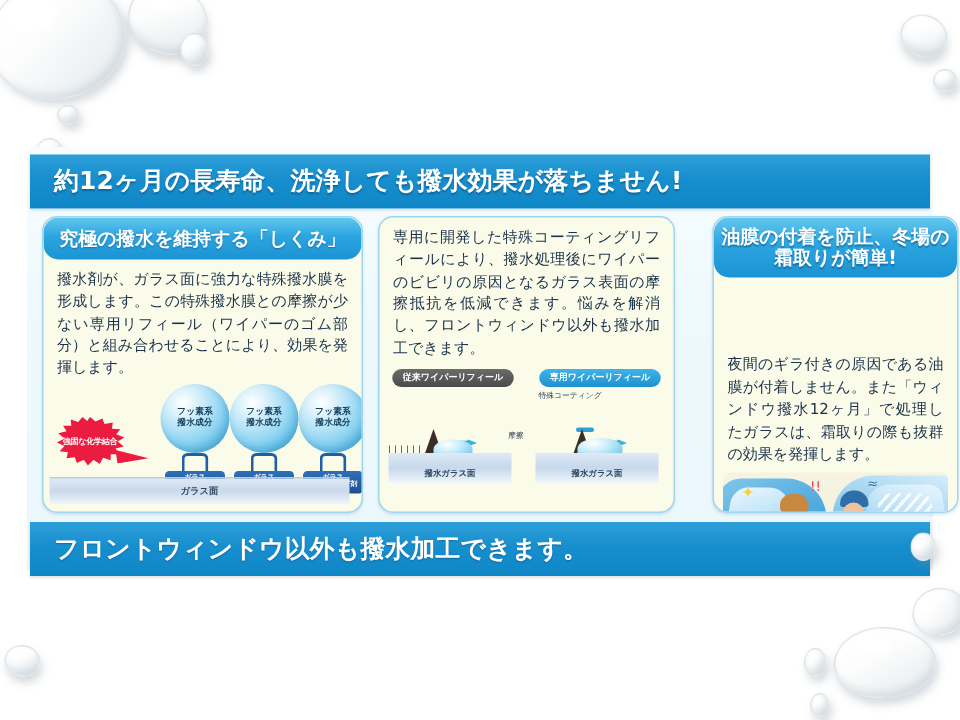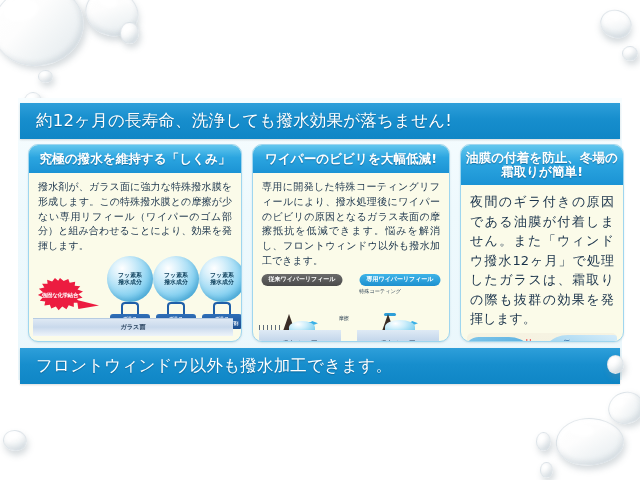--- a/index.html
+++ b/index.html
@@ -43,56 +43,57 @@
   }
 
   
   .banner{
     position:absolute;left:20px;width:600px;height:36px;
     background:linear-gradient(180deg,#2e9fda 0%,#178ecd 45%,#0f86c6 100%);
     display:flex;align-items:center;
     box-shadow:0 1px 2px rgba(0,0,0,.14);
   }
   .banner span{
-    color:#ffffff;font-size:16.5px;font-weight:normal;letter-spacing:.2px;
+    color:#ffffff;font-size:16.5px;font-weight:bold;letter-spacing:.2px;
     padding-left:16px;white-space:nowrap;
     text-shadow:0 1px 1px rgba(0,40,70,.35);
   }
   #banner-top{top:103px;}
   #banner-bottom{top:348px;}
 
   
   .panel{
     position:absolute;top:144px;
     background:#fbfbe9;
     border:1.6px solid #9fd6ef;
     border-radius:10px;
     overflow:hidden;
     box-shadow:0 1px 2px rgba(90,130,150,.18);
   }
   #panel-1{left:28px;width:212px;height:196px;}
   #panel-2{left:252px;width:196px;height:196px;}
-  #panel-3{left:460px;width:162px;height:196px;}
+  #panel-3{left:475px;width:162px;height:196px;}
 
   .p-head{
     background:linear-gradient(180deg,#63c7ee 0%,#2ba5e0 45%,#1b93d4 100%);
     color:#fff;font-weight:bold;text-align:center;
     display:flex;align-items:center;justify-content:center;
     text-shadow:0 1px 1px rgba(0,45,80,.4);
     line-height:1.15;
+    border-radius:10px;
   }
   #panel-1 .p-head,#panel-2 .p-head{height:28px;font-size:12.6px;}
   #panel-3 .p-head{height:40px;font-size:12.6px;padding:0 4px;}
 
   .p-body{
     padding:7px 9px 0 9px;
     font-size:10px;line-height:1.48;color:#19324a;
     text-align:justify;
   }
-  #panel-3 .p-body{font-size:13px;line-height:1.5;}
+  #panel-3 .p-body{font-size:10px;line-height:1.5;margin-top:44px;}
 
   
   #fig1{position:relative;height:86px;margin-top:2px;}
   .starburst{
     position:absolute;left:8px;top:22px;width:46px;height:34px;
     background:#ec1c40;
     clip-path:polygon(50% 0%,58% 9%,68% 3%,71% 14%,83% 11%,82% 23%,94% 24%,88% 34%,100% 40%,90% 48%,99% 58%,87% 62%,92% 73%,80% 73%,80% 85%,69% 80%,64% 92%,55% 84%,47% 95%,41% 84%,31% 90%,28% 79%,16% 81%,18% 69%,6% 67%,13% 57%,2% 50%,13% 42%,4% 32%,16% 28%,11% 17%,23% 17%,22% 5%,33% 10%,39% 0%,46% 8%);
     display:flex;align-items:center;justify-content:center;
   }
   .starburst b{
@@ -298,21 +299,20 @@
           <span>ガラス</span>
           <span>コーティング剤</span>
         </div>
       </div>
 
       <div id="glass1">ガラス面</div>
     </div>
   </div>
 
   <div class="panel" id="panel-2">
-    <div class="p-head">ワイパーのビビリを大幅低減!</div>
     <div class="p-body">専用に開発した特殊コーティングリフィールにより、撥水処理後にワイパーのビビリの原因となるガラス表面の摩擦抵抗を低減できます。悩みを解消し、フロントウィンドウ以外も撥水加工できます。</div>
 
     <div id="fig2">
 
       <div class="half">
         <div class="tag tag-old">従来ワイパーリフィール</div>
         <div class="hairs"></div>
         <span class="lbl l-friction">摩擦</span>
         <div class="blade bl-old"></div>
         <div class="arrow a-old"></div>

